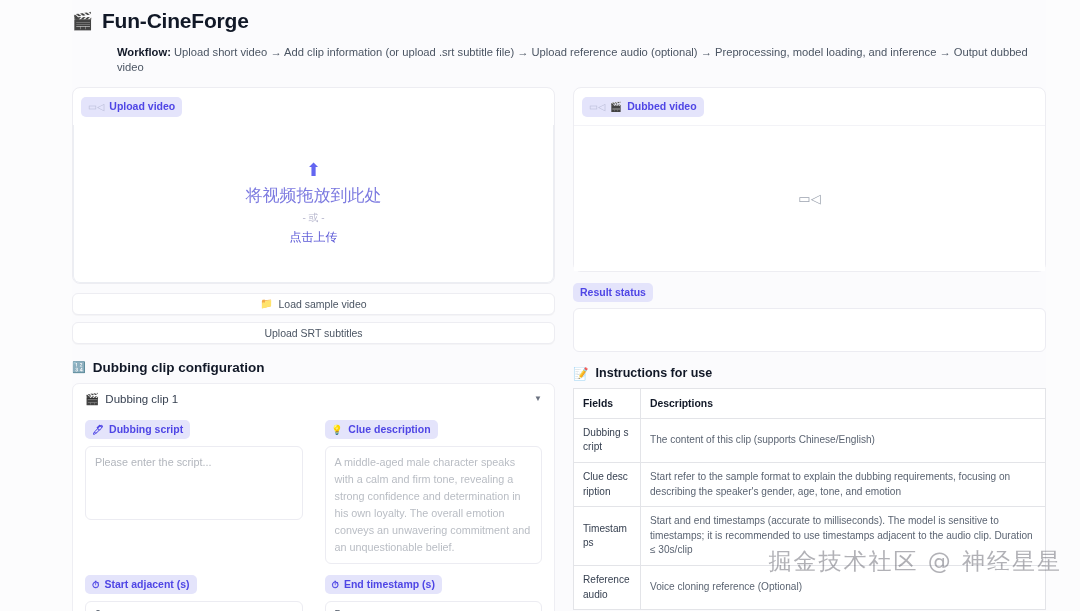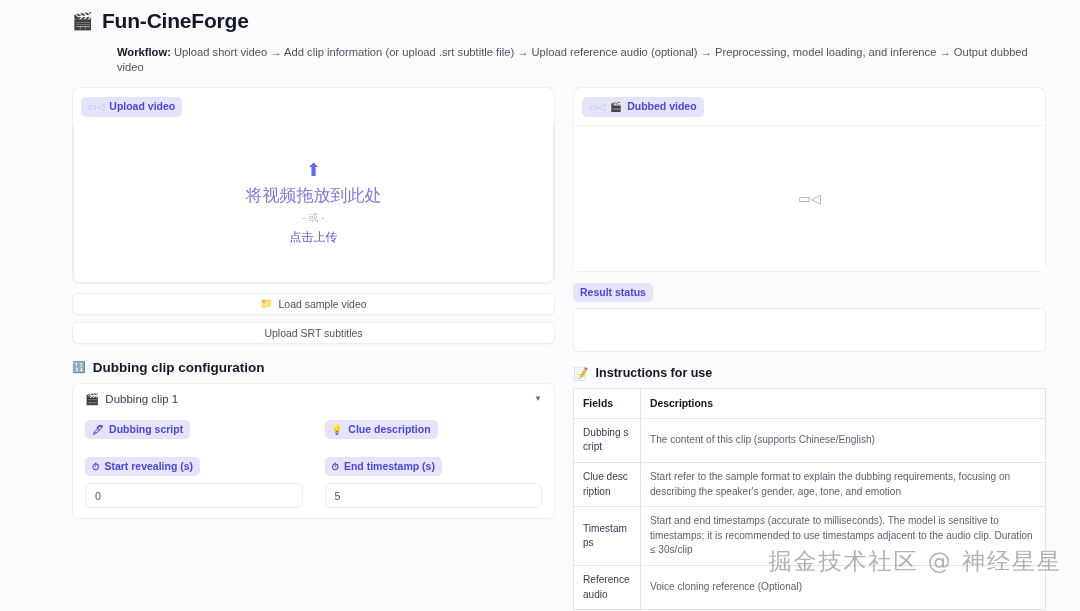--- a/index.html
+++ b/index.html
@@ -220,36 +220,38 @@
 
           <div class="grid2">
 
             <div>
               <div class="field-lbl">
                 <span class="pill">
                   <span class="ic">🖊</span>
                   <span>Dubbing script</span>
                 </span>
               </div>
+              <div class="textarea">Please enter the script...</div>
             </div>
 
             <div>
               <div class="field-lbl">
                 <span class="pill">
                   <span class="ic">💡</span>
                   <span>Clue description</span>
                 </span>
               </div>
+              <div class="textarea filled">A middle-aged male character speaks with a calm and firm tone, revealing a strong confidence and determination in his own loyalty. The overall emotion conveys an unwavering commitment and an unquestionable belief.</div>
             </div>
 
             <div>
               <div class="field-lbl">
                 <span class="pill">
                   <span class="ic">⏱</span>
-                  <span>Start revealing (s)</span>
+                  <span>Start adjacent (s)</span>
                 </span>
               </div>
               <div class="input">0</div>
             </div>
 
             <div>
               <div class="field-lbl">
                 <span class="pill">
                   <span class="ic">⏱</span>
                   <span>End timestamp (s)</span>

